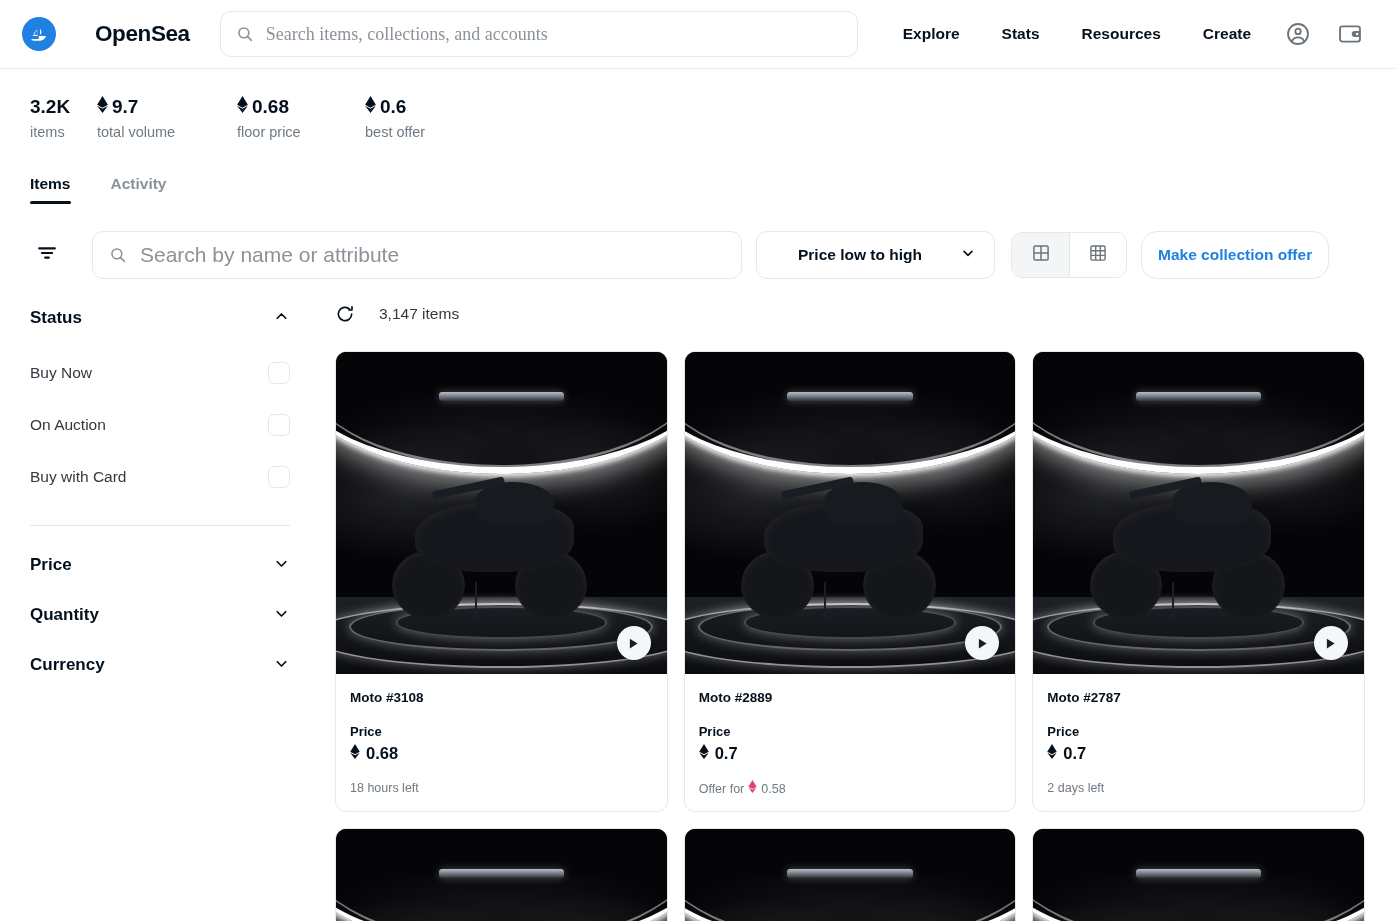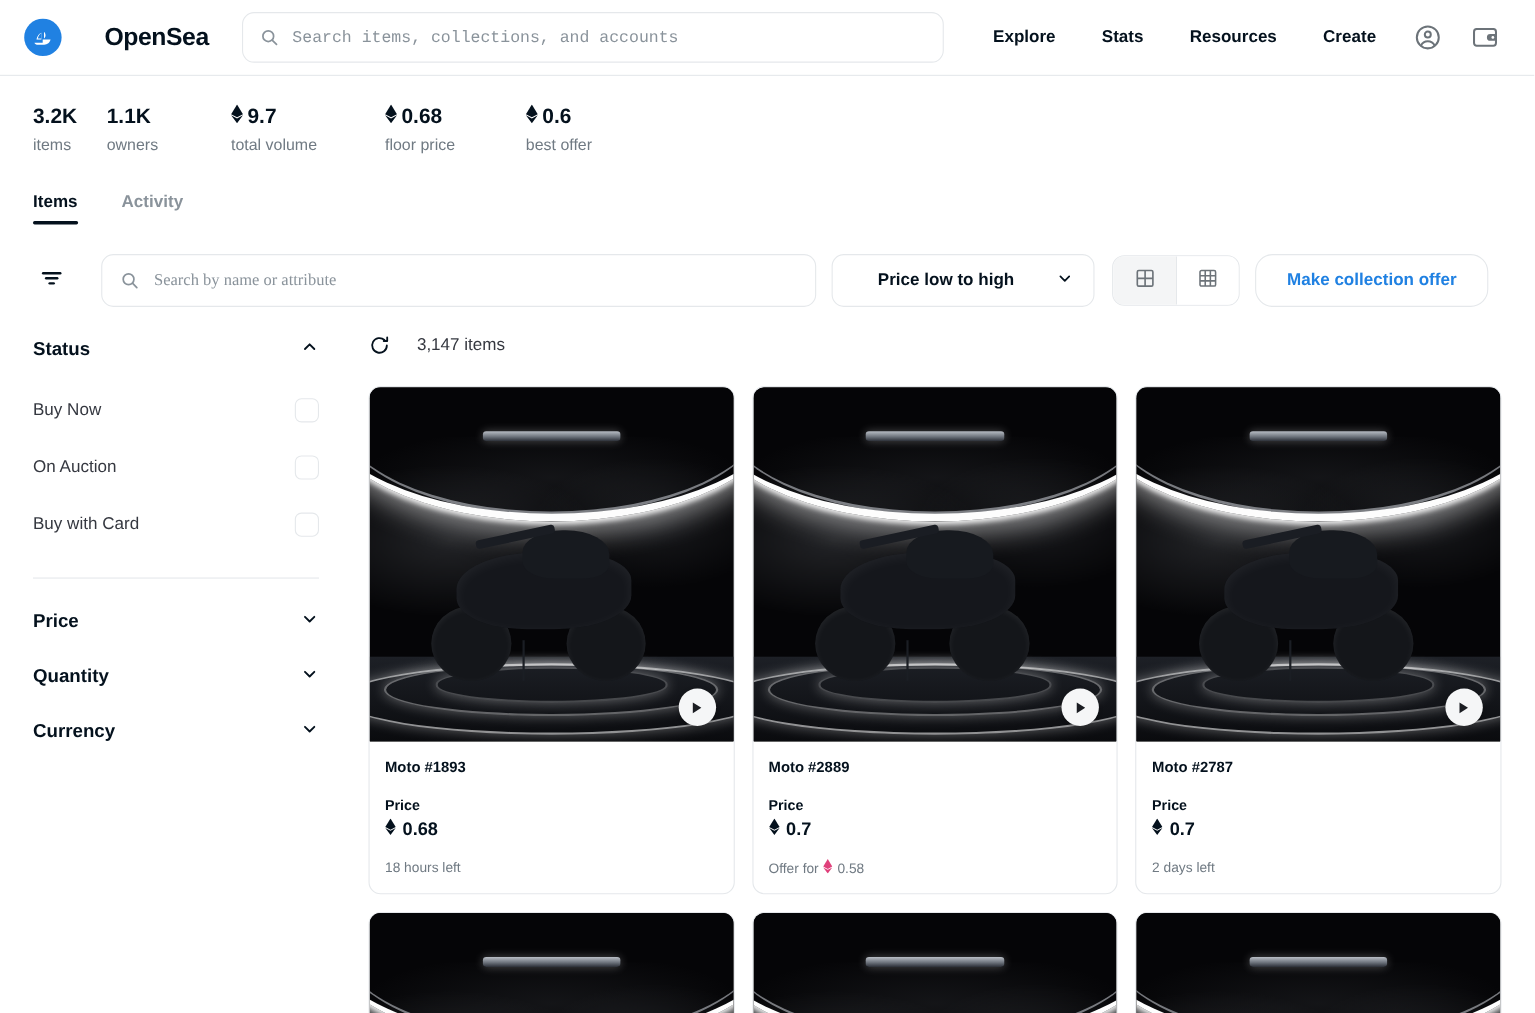--- a/index.html
+++ b/index.html
@@ -52,22 +52,22 @@
     display: flex;
     align-items: center;
     padding: 0 15px;
     background: #fff;
     flex-shrink: 0;
   }
   .search-wrap .sicon { margin-right: 12px; display:flex; }
   .search-input {
     border: none;
     outline: none;
-    font-family: Liberation Mono, monospace;
-    font-size: 15px;
+    font-family: Liberation Serif, serif;
+    font-size: 18px;
     color: #1d4ed8;
     width: 100%;
     background: transparent;
   }
   .search-input::placeholder { color: #8a939b; }
 
   .nav {
     display: flex;
     align-items: center;
     margin-left: 24px;
@@ -161,22 +161,22 @@
     height: 48px;
     border: 1px solid #e5e8eb;
     border-radius: 11px;
     display: flex; align-items: center;
     padding: 0 16px;
     flex-shrink: 0;
   }
   .item-search .sicon { margin-right: 13px; display:flex; }
   .item-search input {
     border: none; outline: none;
-    font-family: Liberation Serif, serif;
-    font-size: 15px;
+    font-family: Liberation Sans, sans-serif;
+    font-size: 21px;
     color: #701a75;
     width: 100%;
     background: transparent;
   }
   .item-search input::placeholder { color: #8a939b; }
 
   .sort-select {
     margin-left: 14px;
     width: 239px;
     height: 48px;
@@ -207,21 +207,21 @@
   }
   .view-btn.active { background: #f4f5f6; }
   .view-btn + .view-btn { border-left: 1px solid #e5e8eb; }
 
   .offer-btn {
     margin-left: 14px;
     height: 48px;
     border: 1px solid #e5e8eb;
     border-radius: 16px;
     display: flex; align-items: center; justify-content: center;
-    padding: 0 28px;
+    padding: 0 16px;
     font-size: 15.5px;
     font-weight: bold;
     color: #2081e2;
     cursor: pointer;
     white-space: nowrap;
     flex-shrink: 0;
   }
 
   
   .content {
@@ -487,26 +487,20 @@
     </span>
   </div>
 </div>
 
 <div class="stats">
   <div class="stat s0">
     <div class="stat-value">
         <span>3.2K</span>
       </div>
     <div class="stat-label">items</div>
-  </div>
-  <div class="stat s1">
-    <div class="stat-value">
-        <span>1.1K</span>
-      </div>
-    <div class="stat-label">owners</div>
   </div>
   <div class="stat s2">
     <div class="stat-value">
       <span>
         <svg width="11" height="17" viewBox="0 0 12 19">
             <path d="M6 0 0 9.8 6 13l6-3.2z" fill="#04111d"></path>
             <path d="M6 14.2 0 11l6 8 6-8z" fill="#04111d"></path>
           </svg>
       </span>
       <span>9.7</span>
@@ -688,21 +682,21 @@
                 <div class="moto-stand"></div>
             </div>
           </div>
           <div class="play-btn">
             <svg width="13" height="13" viewBox="0 0 16 16">
                 <path d="M3.5 2 13 8l-9.5 6z" fill="#1b1d22"></path>
               </svg>
           </div>
         </div>
         <div class="card-info">
-          <div class="card-title">Moto #1893</div>
+          <div class="card-title">Moto #3108</div>
           <div class="card-price-label">Price</div>
           <div class="card-price">
             <span>
               <svg width="10" height="15" viewBox="0 0 12 19">
                   <path d="M6 0 0 9.8 6 13l6-3.2z" fill="#04111d"></path>
                   <path d="M6 14.2 0 11l6 8 6-8z" fill="#04111d"></path>
                 </svg>
             </span>
             <span>0.68</span>
           </div>

